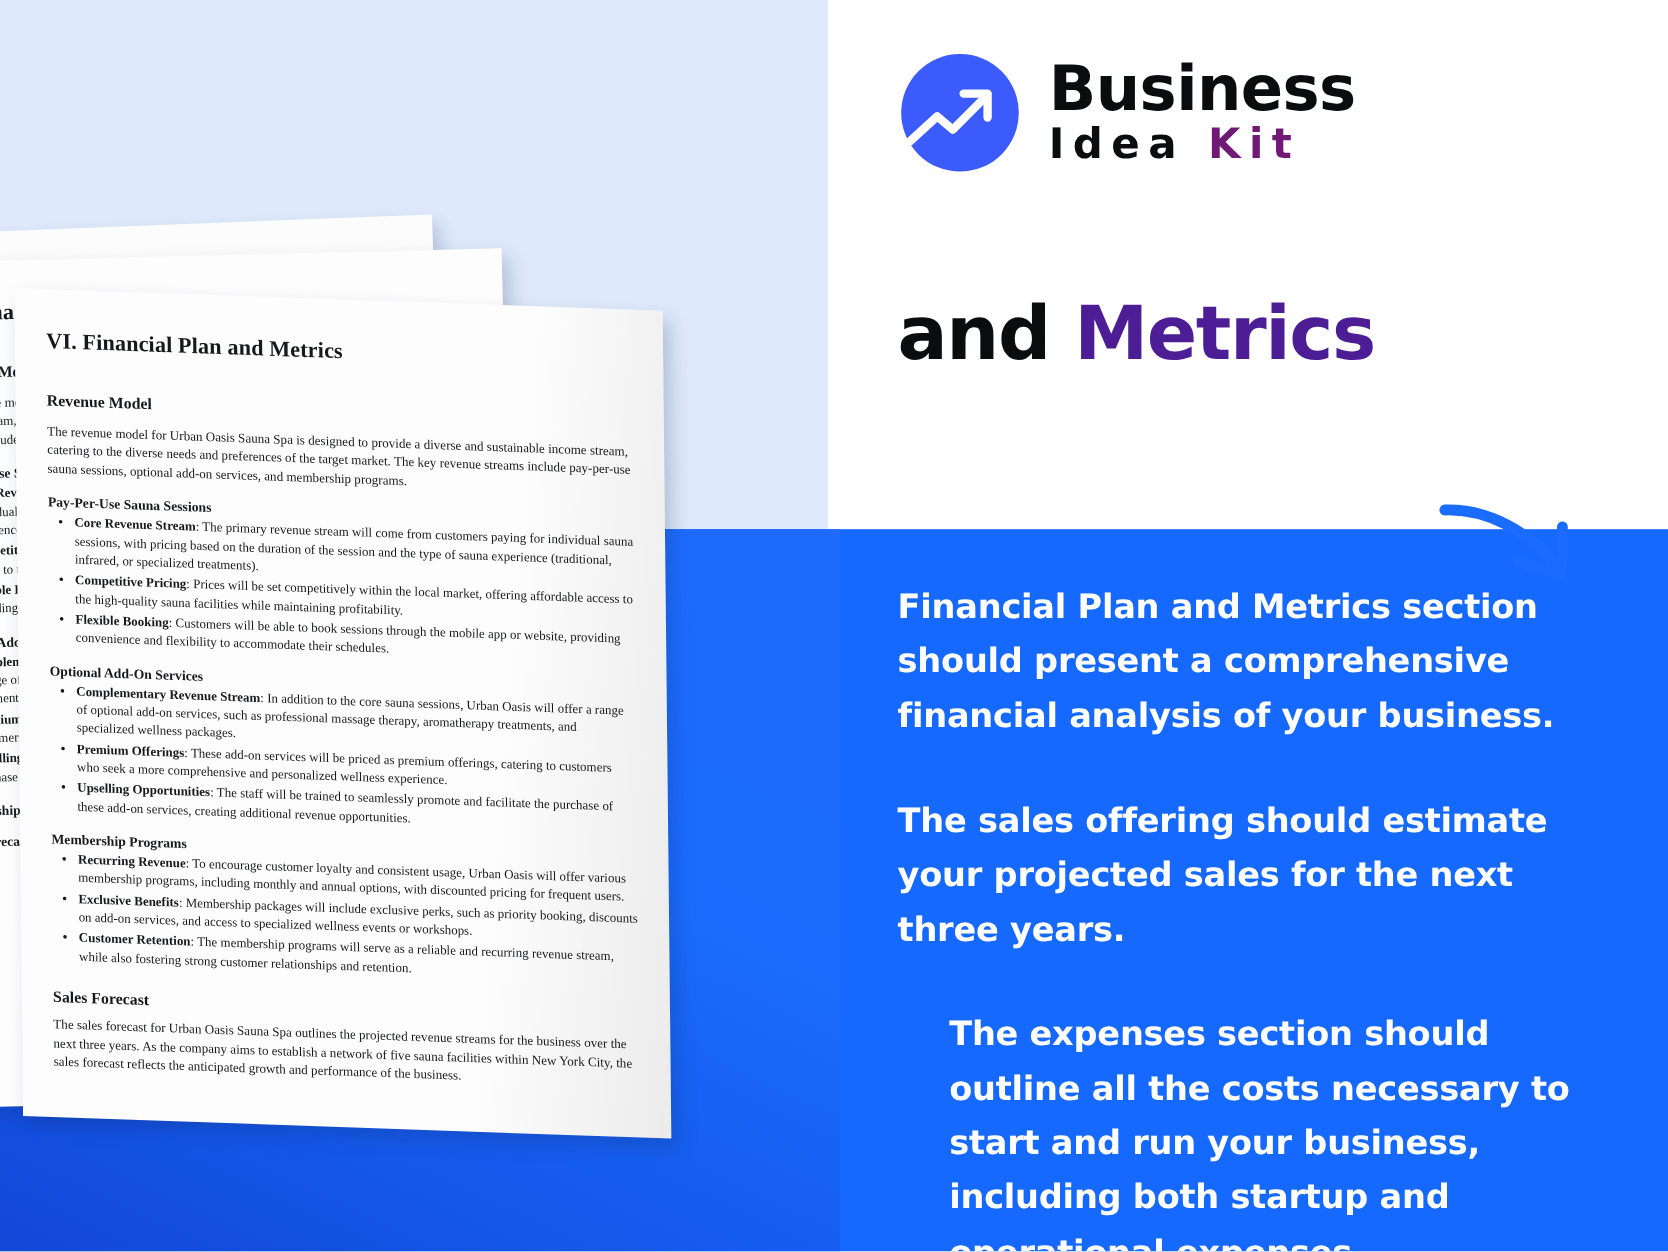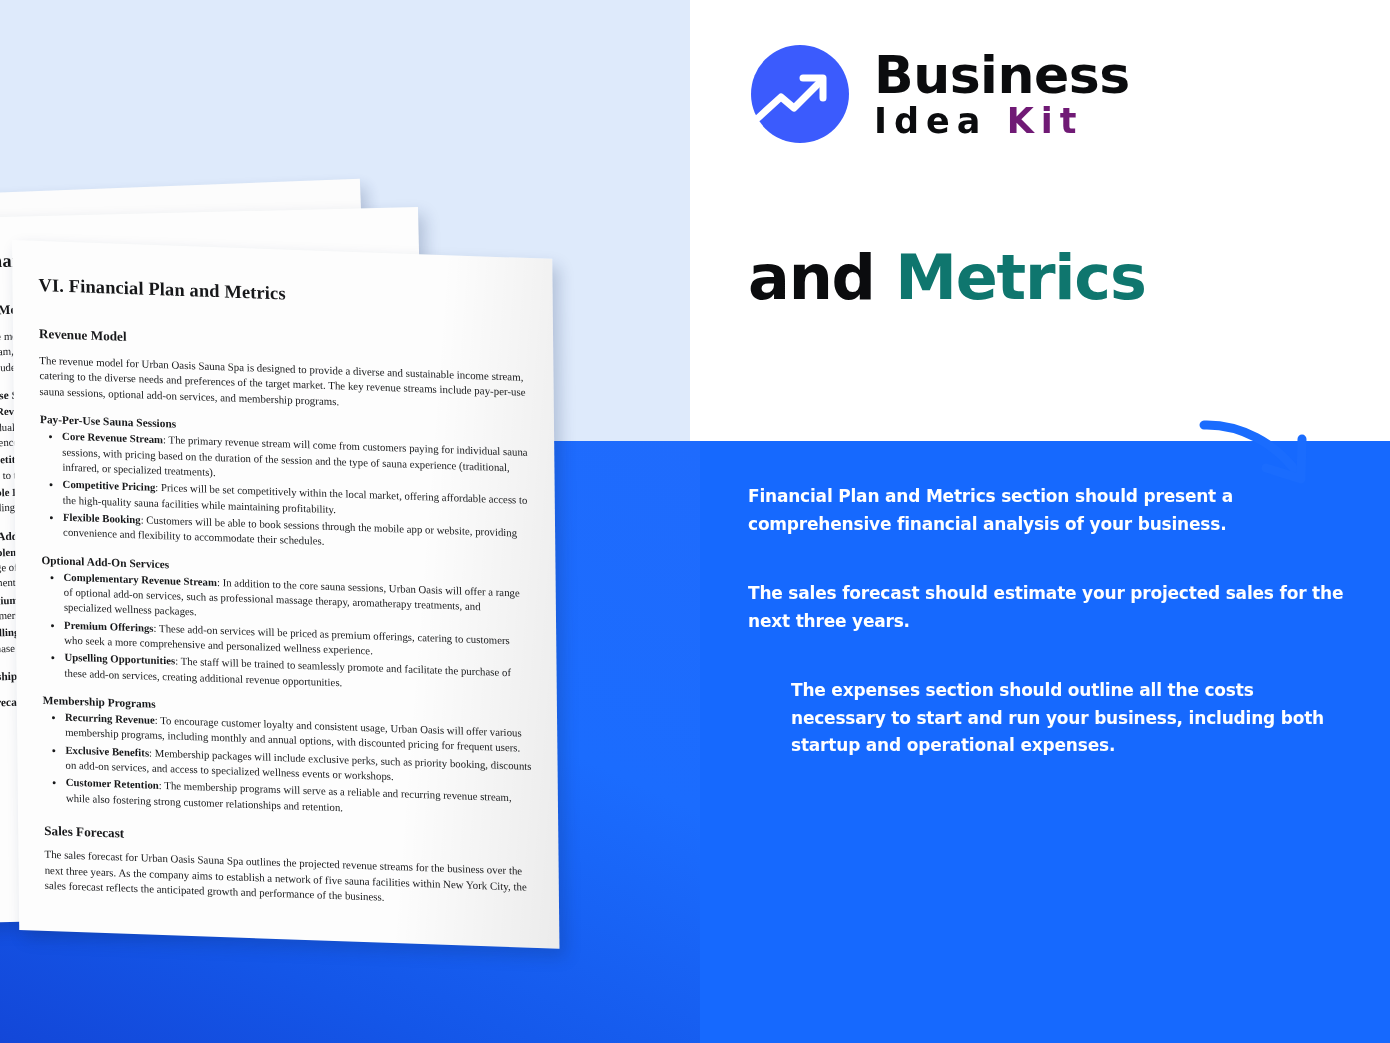--- a/index.html
+++ b/index.html
@@ -190,40 +190,40 @@
     width: 620px;
   }
   .title-line {
     font-size: 62px;
     font-weight: bold;
     line-height: 1.12;
     color: #0b0c0e;
     letter-spacing: -1.2px;
     font-family: "DejaVu Sans", sans-serif;
   }
-  .title-line .accent { color: #0f766e; }
+  .title-line .accent { color: #4c1d95; }
 
   .curve-arrow {
     position: absolute;
     left: 450px;
     top: 168px;
     width: 130px;
     height: 85px;
   }
 
   
   .body-copy {
     position: absolute;
     left: 58px;
     top: 483px;
     width: 605px;
     color: #ffffff;
   }
   .body-para {
-    font-size: 17px;
+    font-size: 28px;
     line-height: 1.62;
     font-weight: bold;
     margin: 0 0 42px 0;
     letter-spacing: -0.2px;
     font-family: "DejaVu Sans", sans-serif;
   }
   .body-para:last-child { margin-bottom: 0; margin-left: 43px; }
 </style>
 </head>
 <body>
@@ -331,18 +331,18 @@
     <div class="title-block">
       <div class="title-line"><span>and </span><span class="accent">Metrics</span></div>
       <svg class="curve-arrow" viewBox="0 0 130 85">
         <path d="M6 14 C 42 13, 78 32, 100 63" stroke="#1a6cfe" stroke-width="9" fill="none" stroke-linecap="round"></path>
         <path d="M104 28 L103 68 L68 57" stroke="#1a6cfe" stroke-width="9" fill="none" stroke-linecap="round" stroke-linejoin="round"></path>
       </svg>
     </div>
 
     <div class="body-copy">
       <p class="body-para">Financial Plan and Metrics section should present a comprehensive financial analysis of your business.</p>
-      <p class="body-para">The sales forecast should estimate your projected sales for the next three years.</p>
+      <p class="body-para">The sales offering should estimate your projected sales for the next three years.</p>
       <p class="body-para">The expenses section should outline all the costs necessary to start and run your business, including both startup and operational expenses.</p>
     </div>
 
   </div>
 </div>
 
 </body></html>

